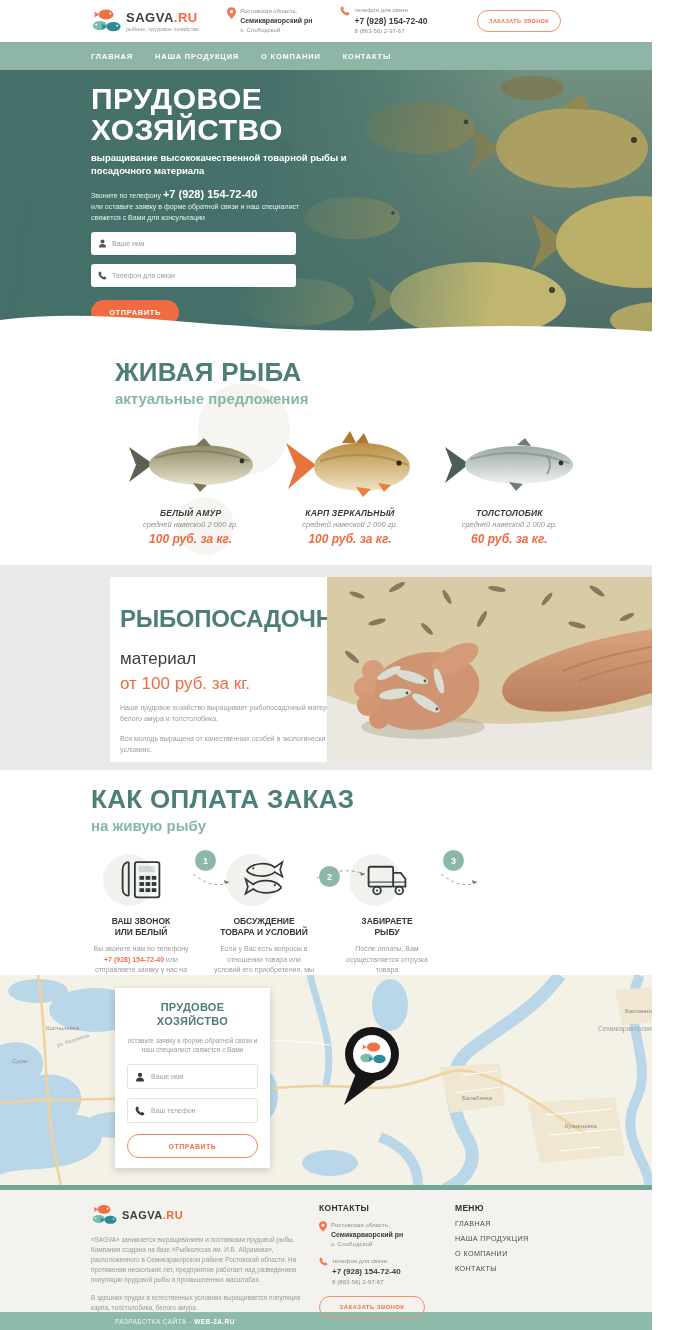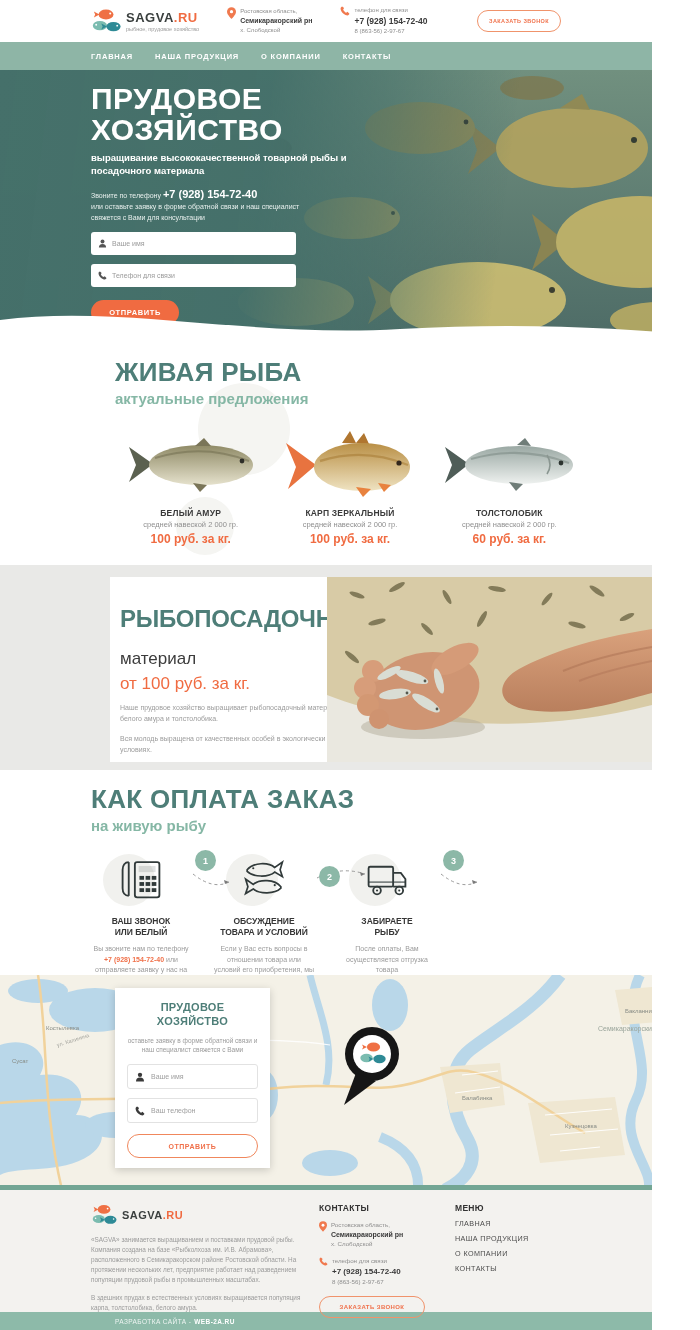--- a/index.html
+++ b/index.html
@@ -45,21 +45,21 @@
   .hero-wave { position:absolute; bottom:-1px; left:0; width:700px; height:42px; z-index:3; }
 
   
   .live { height:220px; background:#fff; position:relative; overflow:hidden;margin-left:48px; }
   .deco-circle { position:absolute; border-radius:50%; background:#f5f5f2; }
   .c1 { left:150px; top:38px; width:92px; height:92px; }
   .c2 { left:128px; top:152px; width:58px; height:58px; }
   .live .container { padding-top:12px; }
   .h2-teal { color:#4e7e78; font-size:26px; font-weight:bold; letter-spacing:.3px; position:relative; }
   .sub-sage { color:#85b7a5; font-size:15px; font-weight:bold; margin-top:2px; position:relative; }
-  .cards { display:flex; gap:8px; margin-top:20px; position:relative; }
+  .cards { display:flex; gap:8px; margin-top:20px; position:relative;font-style:italic; }
   .card { flex:1; text-align:center; }
   .card svg { width:140px; height:72px; }
   .p-name { font-size:8.5px; font-weight:bold; color:#3a3a3a; letter-spacing:.2px; margin-top:5px; }
   .p-weight { font-size:7.5px; color:#8f8f8f; margin-top:2px; }
   .p-price { font-size:12px; font-weight:bold; color:#f06b41; margin-top:3px; }
 
   
   .stocking { height:205px; background:#e9e9e7; position:relative; }
   .stock-card { position:absolute; left:110px; right:0; top:12px; bottom:8px; background:#fff; overflow:hidden; }
   .stock-text { position:absolute; left:10px; top:28px; width:255px; }

